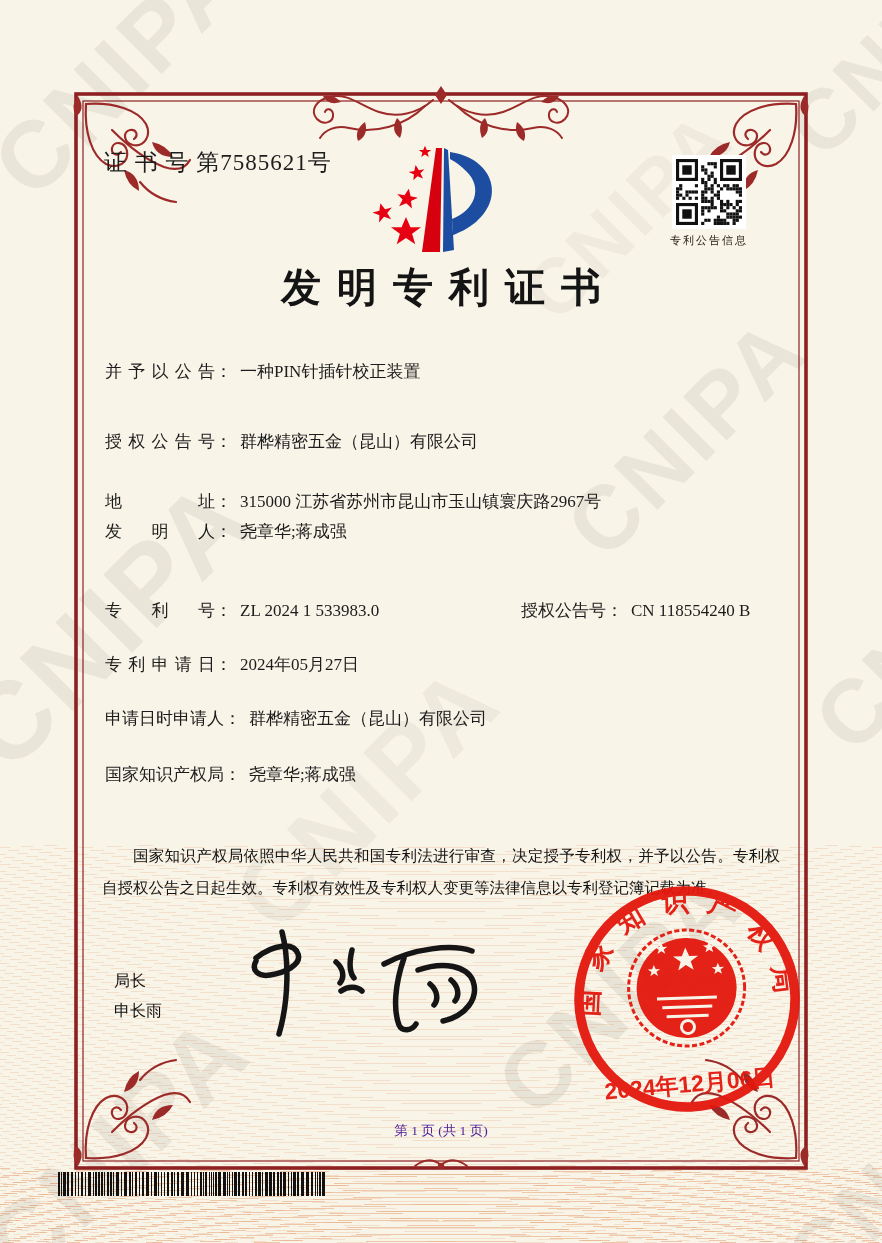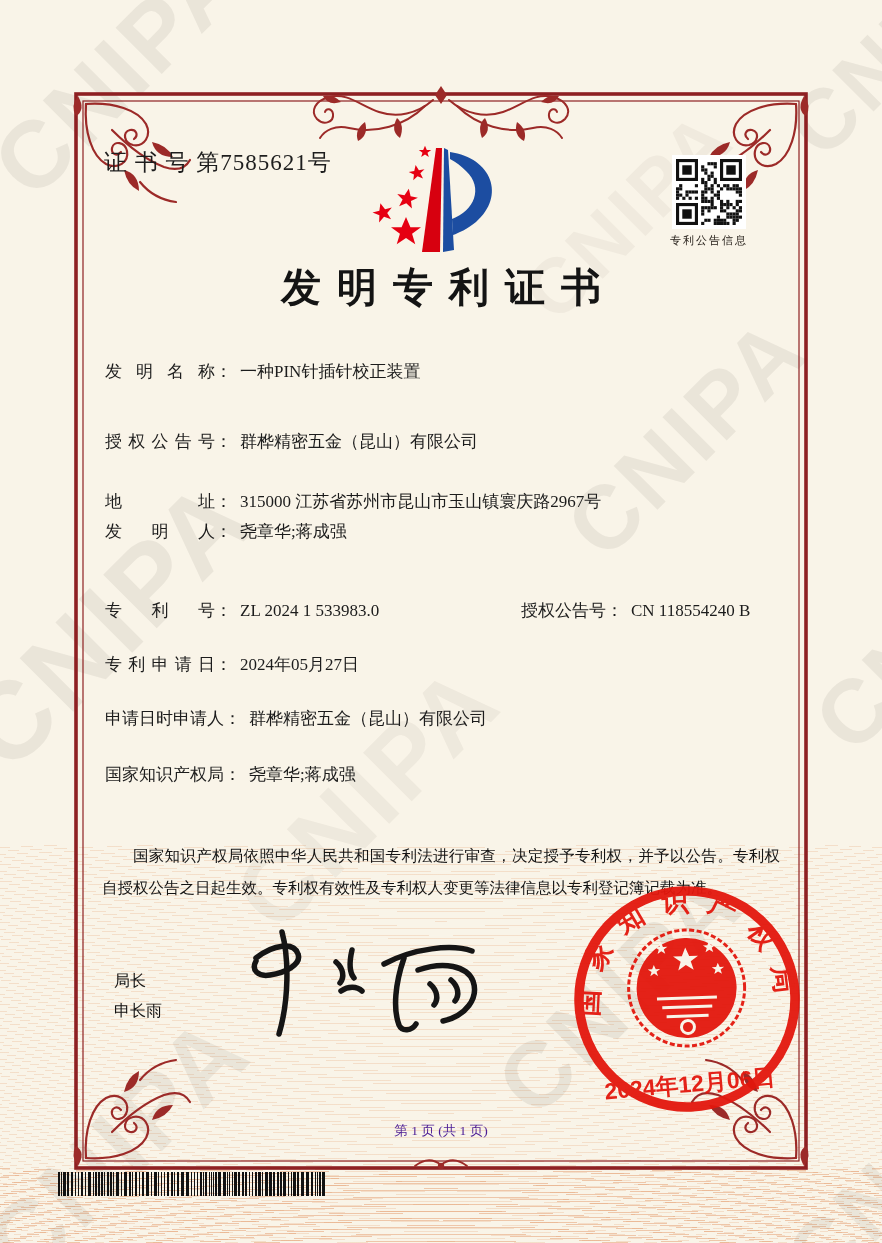--- a/index.html
+++ b/index.html
@@ -257,21 +257,21 @@
         <rect x="3.5238095238095237" y="52.857142857142854" width="17.61904761904762" height="17.61904761904762" fill="#fff"></rect>
         <rect x="7.0476190476190474" y="56.38095238095238" width="10.571428571428571" height="10.571428571428571" fill="#111"></rect>
       </svg>
     <div class="qrlabel">专利公告信息</div>
   </div>
 
   <div class="title">发明专利证书</div>
 
   <div class="fields">
     <div class="row" style="top:360px">
-      <span class="flabel">发明名称</span><span class="colon">：</span><span>一种PIN针插针校正装置</span>
+      <span class="flabel">并予以公告</span><span class="colon">：</span><span>一种PIN针插针校正装置</span>
     </div>
     <div class="row" style="top:430px">
       <span class="flabel">授权公告号</span><span class="colon">：</span><span>群桦精密五金（昆山）有限公司</span>
     </div>
     <div class="row" style="top:490px">
       <span class="flabel">地址</span><span class="colon">：</span><span>315000 江苏省苏州市昆山市玉山镇寰庆路2967号</span>
     </div>
     <div class="row" style="top:520px">
       <span class="flabel">发明人</span><span class="colon">：</span><span>尧章华;蒋成强</span>
     </div>

